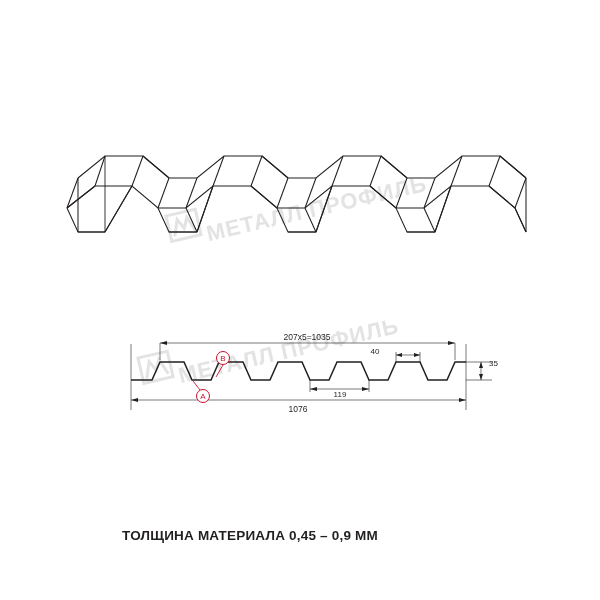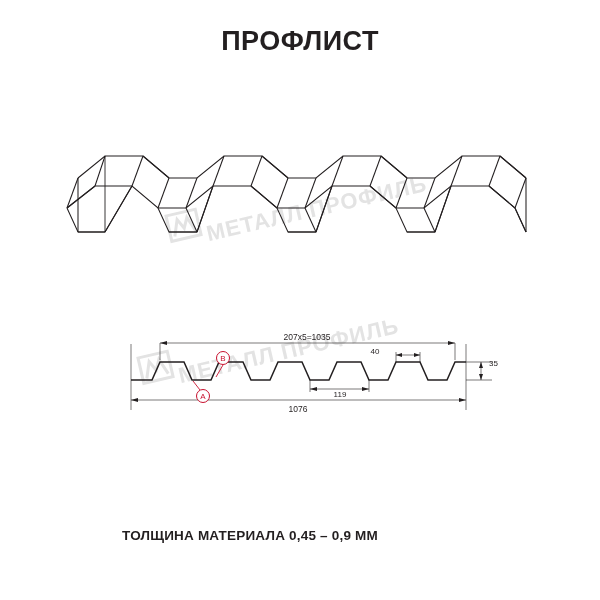--- a/index.html
+++ b/index.html
@@ -93,21 +93,20 @@
     font-size: 8px;
     fill: #c8102e;
     font-weight: normal;
   }
 </style>
 </head>
 <body>
 
 <div class="page">
 
-  <div class="title">ПРОФЛИСТ</div>
 
   <div class="wm wm1">МЕТАЛЛ ПРОФИЛЬ</div>
   <div class="wm wm2">МЕТАЛЛ ПРОФИЛЬ</div>
 
   <svg class="layer" width="600" height="600" viewBox="0 0 600 600">
 
     <g opacity="1">
       <g transform="translate(166,216) rotate(-13)">
         <rect x="0" y="0" width="30" height="26" fill="none" stroke="#e3e3e3" stroke-width="3"></rect>
         <path d="M4 22 L10 6 L15 16 L20 6 L26 22" fill="none" stroke="#e3e3e3" stroke-width="3"></path>

